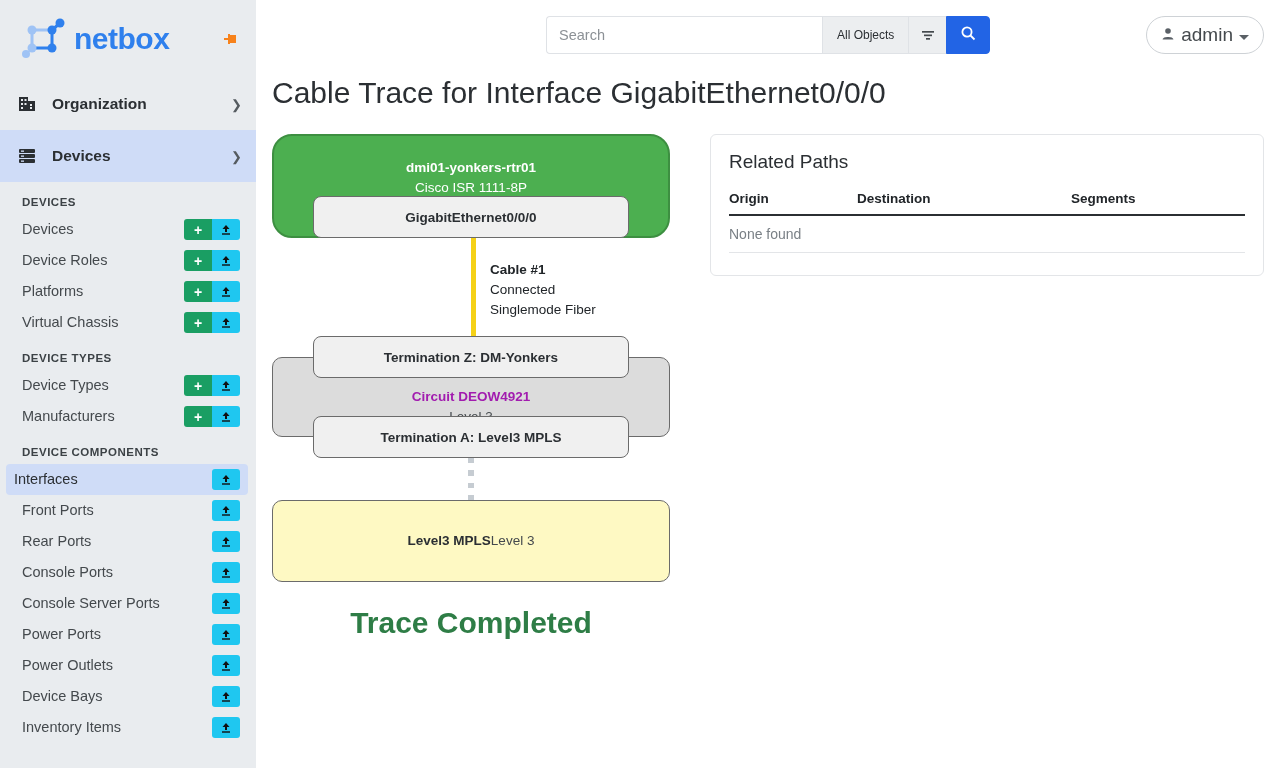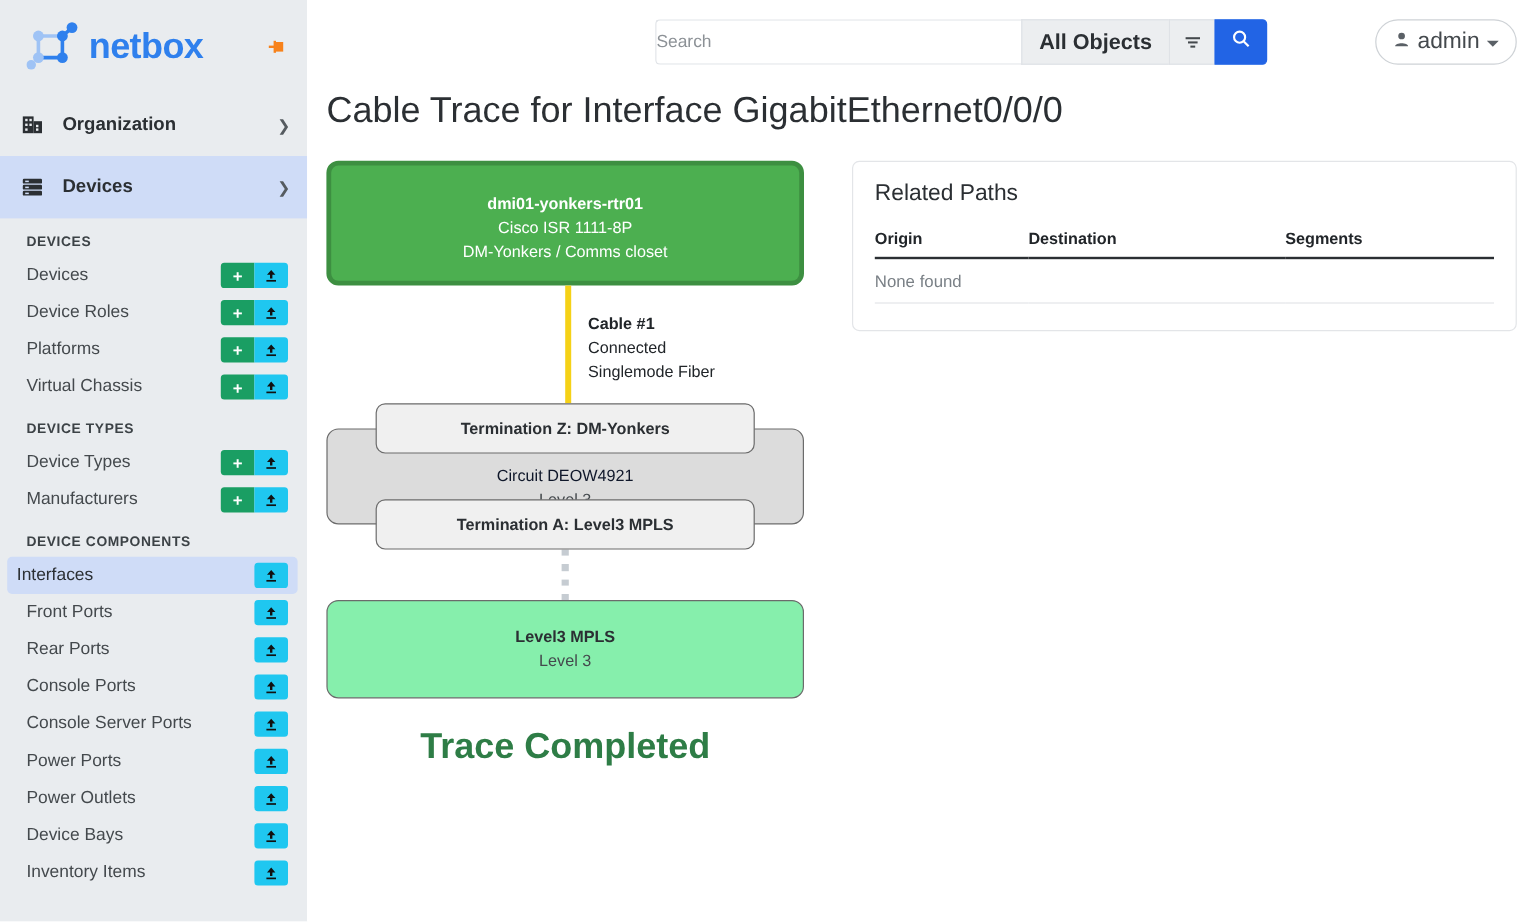--- a/index.html
+++ b/index.html
@@ -77,30 +77,30 @@
 
   .topbar {
     height: 70px; display: flex; align-items: center;
     padding: 0 16px;
   }
   .search-wrap {
     display: flex; align-items: stretch; height: 38px;
     margin: 0 auto 0 274px;
   }
   .search-input {
-    width: 305px; height: 38px; border: 1px solid #dfe2e6; border-right: none;
-    border-radius: 4px 0 0 4px; padding: 0 0; font-size: 14.5px;
+    width: 276px; height: 38px; border: 1px solid #dfe2e6; border-right: none;
+    border-radius: 4px 0 0 4px; padding: 0 12px; font-size: 14.5px;
     color: #212529; outline: none; background: #fff;
     font-family: "Liberation Sans", sans-serif;
   }
   .search-input::placeholder { color: #8c9196; }
   .obj-select {
     display: flex; align-items: center; padding: 0 14px;
     background: #eceef0; border: 1px solid #dfe2e6; border-right: none;
-    font-size: 18px; color: #2b2f33; cursor: pointer; font-weight: bold;
+    font-size: 12px; color: #2b2f33; cursor: pointer;
   }
   .filter-btn {
     display:flex; align-items:center; justify-content:center; width: 38px;
     background: #eceef0; border: 1px solid #dfe2e6; border-right: none; cursor: pointer;
   }
   .search-btn {
     display:flex; align-items:center; justify-content:center; width: 44px;
     background: #2264e5; border: 1px solid #2264e5; border-radius: 0 4px 4px 0;
     cursor: pointer;
   }
@@ -115,21 +115,21 @@
     padding: 6px 0 0 16px; margin: 0;
   }
 
   .content { display: flex; padding: 24px 16px 0 16px; }
 
   
   .trace-col { width: 414px; position: relative; }
   .trace { position: relative; width: 398px; }
 
   .node {
-    border: 4px solid #404040; border-radius: 10px;
+    border: 2px solid #404040; border-radius: 20px;
     text-align: center; position: relative;
   }
   .node-device {
     background: #4caf50; border-color: #3d8f41;
     height: 104px; padding-top: 22px; color: #fff;
   }
   .node-device .n1 { font-size: 13.5px; font-weight: 700; line-height: 20px; }
   .node-device .n2 { font-size: 13.5px; font-weight: 400; line-height: 20px; }
   .node-device .n3 { font-size: 13.5px; font-weight: 400; line-height: 20px; }
 
@@ -151,31 +151,31 @@
   }
   .cable-label .cl1 { font-size: 13.5px; font-weight: 700; color: #212529; line-height: 20px; }
   .cable-label .cl2 { font-size: 13.5px; color: #212529; line-height: 20px; }
   .cable-label .cl3 { font-size: 13.5px; color: #212529; line-height: 20px; }
 
   .circuit-box {
     background: #dcdcdc; border: 1px solid #6b6b6b; border-radius: 10px;
     height: 80px; width: 398px; position: relative; z-index: 1;
     display: flex; flex-direction: column; align-items: center; justify-content: center;
   }
-  .circuit-box .c1 { font-size: 13.5px; font-weight: 400; color: #0f172a; line-height: 20px; margin-top: 19px; }
+  .circuit-box .c1 { font-size: 13.5px; font-weight: 700; color: #a21caf; line-height: 20px; margin-top: 19px; }
   .circuit-box .c2 { font-size: 13.5px; color: #44494d; line-height: 20px; }
 
   .dots { height: 42px; display: flex; flex-direction: column; align-items: center;
           justify-content: center; gap: 7px; }
   .dots span { width: 6px; height: 6px; background: #c6ccd2; display: block; }
 
   .provider-box {
-    background: #86efac; border: 1px solid #6b6b6b; border-radius: 10px;
+    background: #fef9c3; border: 1px solid #6b6b6b; border-radius: 10px;
     height: 82px; width: 398px;
-    display: flex; flex-direction: column; align-items: center; justify-content: center;
+    display: flex; flex-direction: row; align-items: center; justify-content: center;
   }
   .provider-box .p1 { font-size: 13.5px; font-weight: 700; color: #2b2f33; line-height: 20px; }
   .provider-box .p2 { font-size: 13.5px; color: #44494d; line-height: 20px; }
 
   .dl-wrap { display: flex; justify-content: center; margin-top: 24px; }
   .dl-btn {
     display: inline-flex; align-items: center; gap: 8px;
     height: 34px; padding: 0 14px; border: 1px solid #2264e5; border-radius: 5px;
     background: #fff; color: #2264e5; font-size: 14.5px; cursor: pointer;
     font-family: "Liberation Sans", sans-serif;
@@ -493,20 +493,21 @@
 
       <div class="trace-col">
         <div class="trace">
 
           <div class="node node-device">
             <div class="n1">dmi01-yonkers-rtr01</div>
             <div class="n2">Cisco ISR 1111-8P</div>
             <div class="n3">DM-Yonkers / Comms closet</div>
           </div>
 
+          <div class="term-box" style="margin-top:-42px;">GigabitEthernet0/0/0</div>
 
           <div class="cable-wrap">
             <div class="cable-line"></div>
             <div class="cable-label">
               <div class="cl1">Cable #1</div>
               <div class="cl2">Connected</div>
               <div class="cl3">Singlemode Fiber</div>
             </div>
           </div>
 

